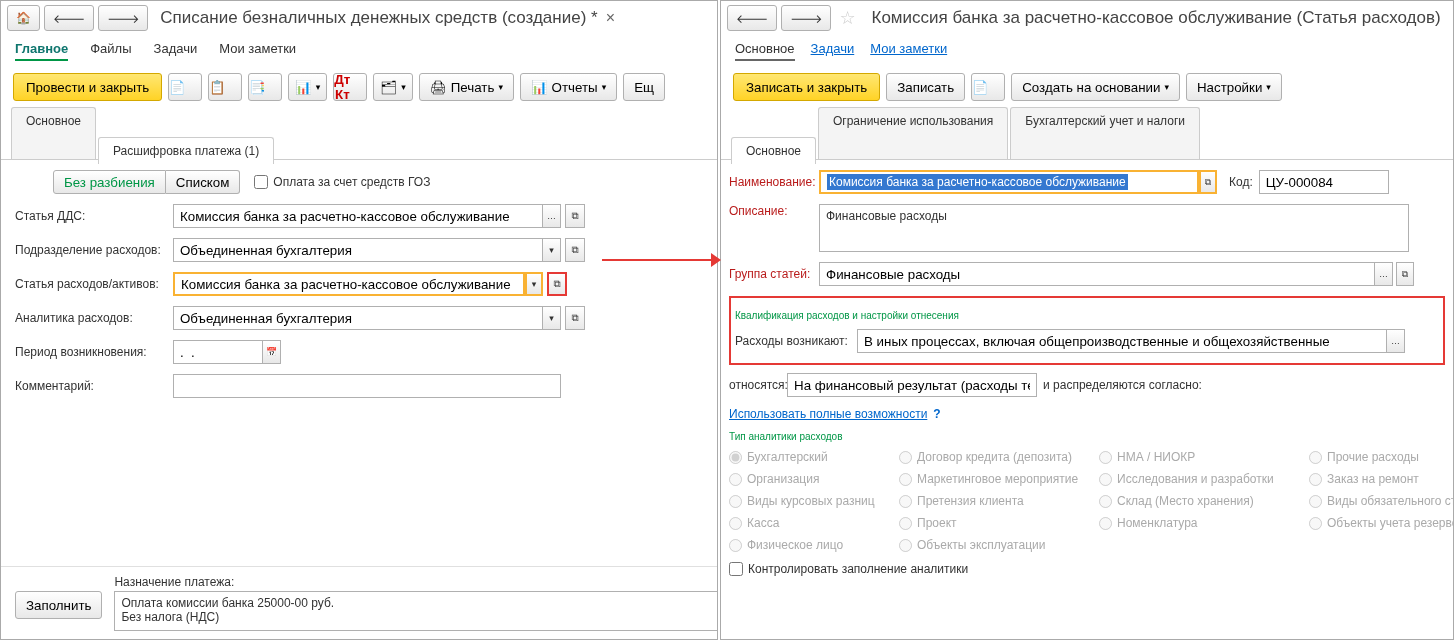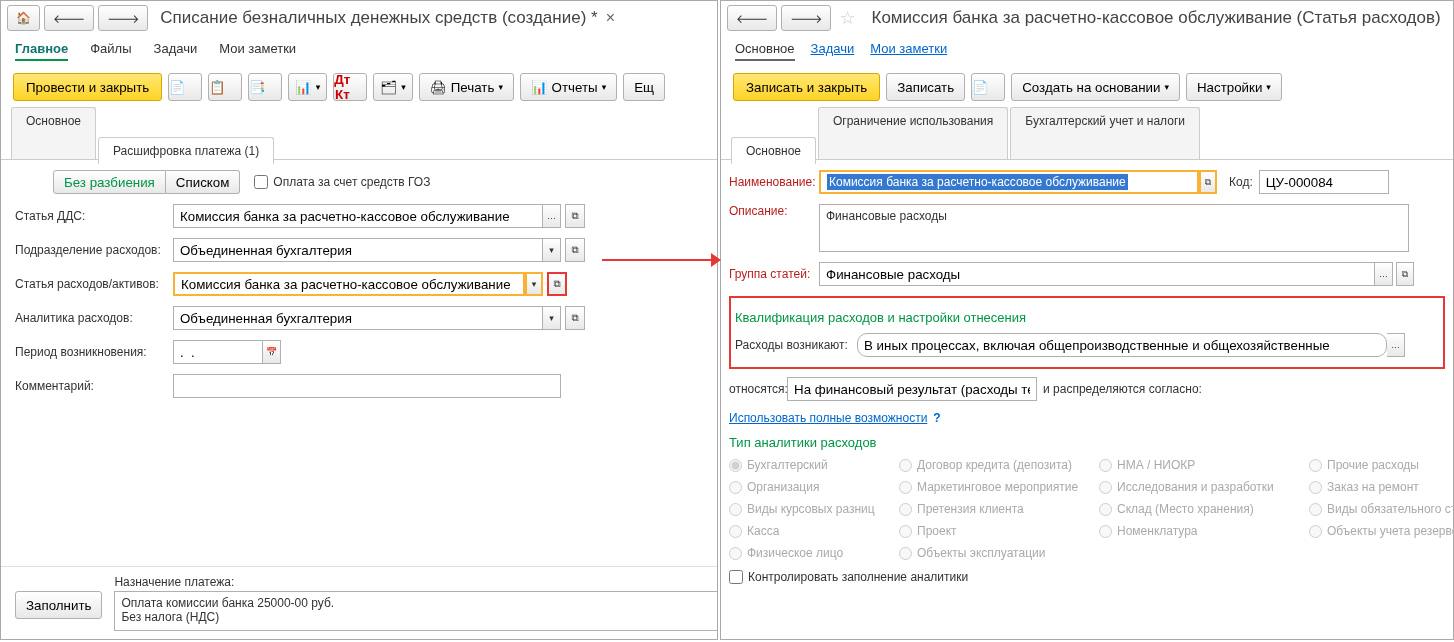--- a/index.html
+++ b/index.html
@@ -29,21 +29,21 @@
 .text-input { border: 1px solid #b0b0b0; padding: 4px 6px; height: 24px; background: #fff; }
 .input-yellow { border: 2px solid #f9b233 !important; }
 .dd-btn { border: 1px solid #b0b0b0; border-left: none; background: linear-gradient(#fff,#e8e8e8); width: 18px; height: 24px; display: flex; align-items: center; justify-content: center; cursor: pointer; font-size: 9px; }
 .open-btn { border: 1px solid #b0b0b0; background: linear-gradient(#fff,#e8e8e8); width: 20px; height: 24px; margin-left: 4px; display: flex; align-items: center; justify-content: center; cursor: pointer; font-size: 10px; }
 .open-btn.red-hl { border: 2px solid #e53935; }
 .seg-btn { border: 1px solid #b0b0b0; padding: 4px 10px; background: linear-gradient(#fff,#e8e8e8); cursor: pointer; height: 24px; }
 .seg-active { color: #009646; margin-left: 38px; }
 .checkbox { display: flex; align-items: center; gap: 5px; }
 .checkbox input { width: 14px; height: 14px; }
 .footer-left { position: absolute; bottom: 0; left: 0; right: 0; padding: 8px 14px; border-top: 1px solid #e0e0e0; }
-.section-green { color: #009646; font-size: 13px; margin: 6px 0 8px; }
+.section-green { color: #009646; font-size: 10px; margin: 6px 0 8px; }
 .red-box { border: 2px solid #e53935; padding: 6px 4px 10px; margin: 4px 0 8px; }
 .radio-grid { display: grid; grid-template-columns: 160px 190px 200px 170px; gap: 8px 10px; margin-top: 4px; color: #aaa; }
 .radio-row { display: flex; align-items: center; gap: 5px; }
 .radio-row input { accent-color: #999; }
 .small-dd::after { content: " ▾"; font-size: 9px; }
 .selected-hl { background: #3478d0; color: #fff; padding: 1px 2px; }
 .arrow-line { position: absolute; left: 602px; top: 259px; width: 116px; height: 2px; background: #e53935; z-index: 50; }
 .arrow-head { position: absolute; left: 711px; top: 253px; width: 0; height: 0; border-left: 10px solid #e53935; border-top: 7px solid transparent; border-bottom: 7px solid transparent; z-index: 50; }
 .desc-value { border: 1px solid #b0b0b0; padding: 4px 6px; width: 590px; height: 48px; background: #fff; }
 </style>
@@ -217,21 +217,21 @@
       <span class="label-r">Группа статей:</span>
       <input class="text-input" style="width: 556px;" value="Финансовые расходы">
       <span class="dd-btn">…</span>
       <span class="dd-btn" style="margin-left:3px;border-left:1px solid #b0b0b0;">⧉</span>
     </div>
 
     <div class="red-box">
       <div class="section-green">Квалификация расходов и настройки отнесения</div>
       <div class="row" style="margin-bottom:0;">
         <span style="width:122px;">Расходы возникают:</span>
-        <input class="text-input" style="width: 530px; border-radius: 10px;" value="В иных процессах, включая общепроизводственные и общехозяйственные">
+        <input class="text-input" style="width: 530px;" value="В иных процессах, включая общепроизводственные и общехозяйственные">
         <span class="dd-btn">…</span>
       </div>
     </div>
 
     <div class="row">
       <span style="width:58px;">относятся:</span>
       <input class="text-input" style="width: 250px;" value="На финансовый результат (расходы тек. перио,">
       <span style="margin:0 6px;">и распределяются согласно:</span>
     </div>
 

